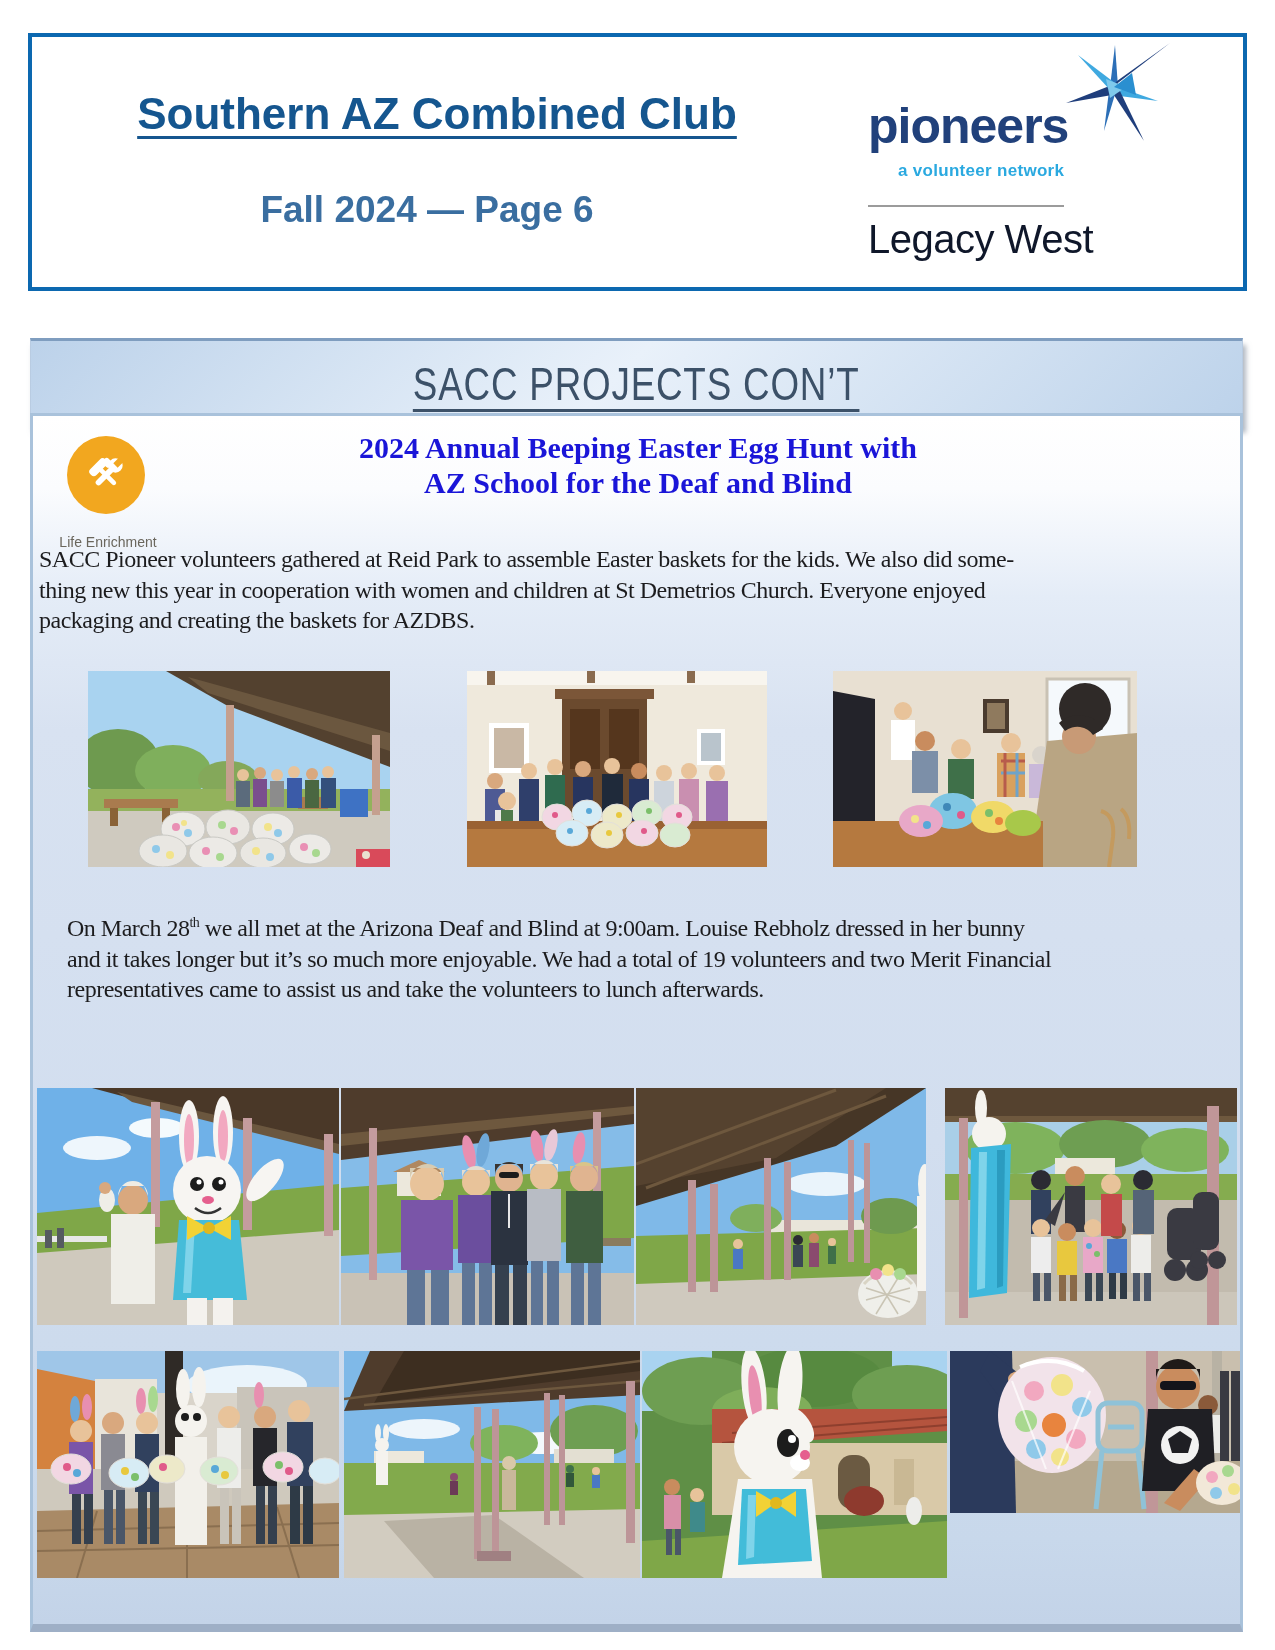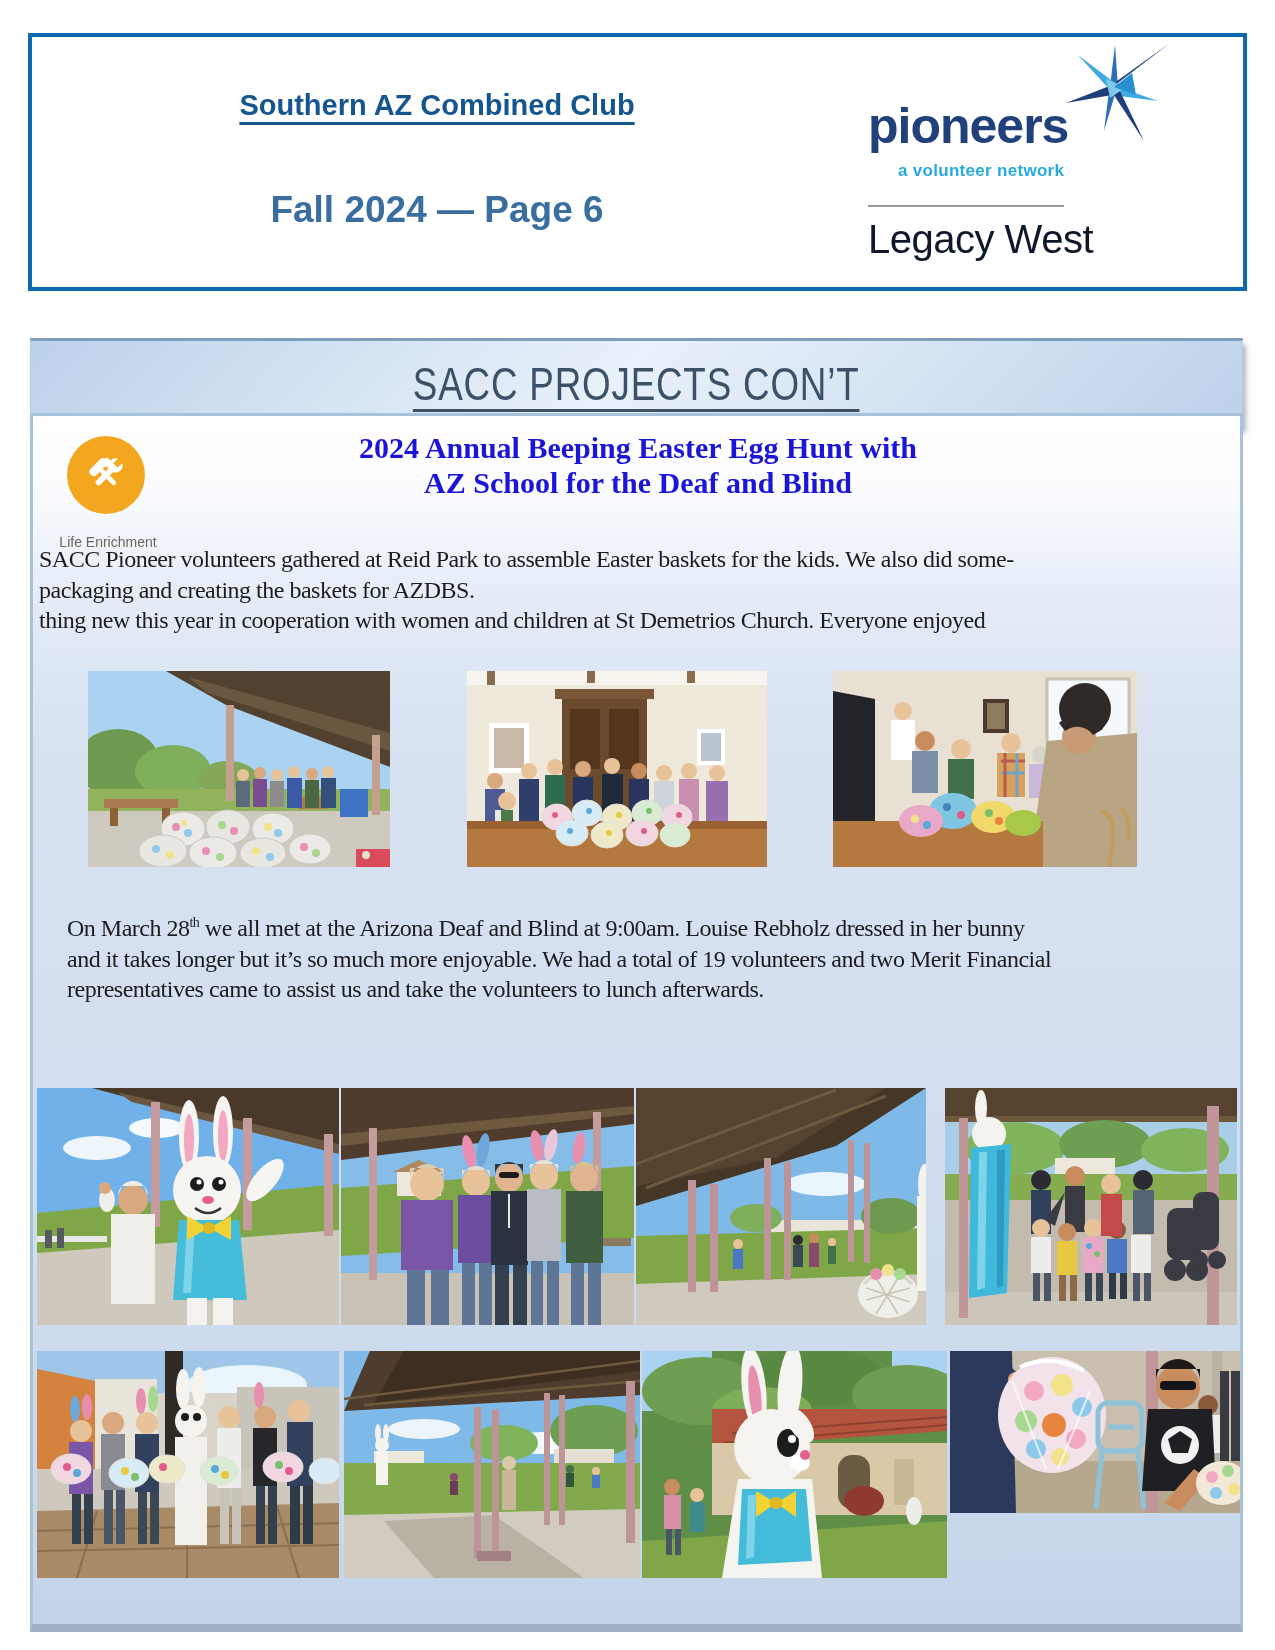--- a/index.html
+++ b/index.html
@@ -4,23 +4,23 @@
 <style>
   html,body{margin:0;padding:0;background:#ffffff;}
   .page{position:relative;width:1275px;height:1650px;background:#ffffff;overflow:hidden;
         font-family:"Liberation Sans",sans-serif;}
   .abs{position:absolute;}
 
   
   .header-box{left:28px;top:33px;width:1219px;height:258px;border:4px solid #0c68b0;
               box-sizing:border-box;background:#ffffff;}
   .hdr-title{left:10px;top:52px;width:790px;text-align:center;
-             font-size:29px;font-weight:bold;color:#15568f;
+             font-size:44px;font-weight:bold;color:#15568f;
              text-decoration:underline;text-decoration-thickness:3px;text-underline-offset:7px;}
-  .hdr-subtitle{left:10px;top:152px;width:790px;text-align:center;
+  .hdr-subtitle{left:0;top:152px;width:790px;text-align:center;
                 font-size:37px;font-weight:bold;color:#3a6ea0;}
   .logo{left:828px;top:22px;width:340px;height:210px;}
   .logo-brand{left:8px;top:38px;font-size:50px;font-weight:bold;color:#21417b;letter-spacing:-1px;}
   .logo-tagline{left:38px;top:102px;font-size:17px;font-weight:bold;color:#2aa9e0;letter-spacing:.3px;}
   .logo-rule{left:8px;top:146px;width:196px;height:2px;background:#9b9b9b;}
   .logo-sub{left:8px;top:158px;font-size:40px;color:#0f172a;letter-spacing:-.5px;}
   .star{left:192px;top:-16px;}
 
   
   .banner{left:30px;top:298px;width:1213px;height:88px;box-sizing:border-box;
@@ -104,22 +104,22 @@
     </div>
     <div class="abs badge-label">Life Enrichment</div>
 
     <div class="abs headline">
       <div>2024 Annual Beeping Easter Egg Hunt with</div>
       <div>AZ School for the Deaf and Blind</div>
     </div>
 
     <div class="abs bodytext para1">
       <div class="bodyline">SACC Pioneer volunteers gathered at Reid Park to assemble Easter baskets for the kids. We also did some-</div>
+      <div class="bodyline">thing new this year in cooperation with women and children at St Demetrios Church. Everyone enjoyed</div>
       <div class="bodyline">packaging and creating the baskets for AZDBS.</div>
-      <div class="bodyline">thing new this year in cooperation with women and children at St Demetrios Church. Everyone enjoyed</div>
     </div>
 
     <div class="photo" style="left:55px;top:255px;width:302px;height:196px;" aria-label="park pavilion with volunteers and bags of Easter baskets">
       <svg viewBox="0 0 302 196" preserveAspectRatio="none">
         <rect width="302" height="196" fill="#a9d3f0"></rect>
         <ellipse cx="30" cy="92" rx="42" ry="34" fill="#6e9a4f"></ellipse>
         <ellipse cx="85" cy="100" rx="38" ry="26" fill="#7faf5c"></ellipse>
         <ellipse cx="140" cy="108" rx="30" ry="18" fill="#84a85a"></ellipse>
         <rect y="118" width="302" height="26" fill="#93b25c"></rect>
         <rect y="140" width="302" height="56" fill="#cfcabf"></rect>

